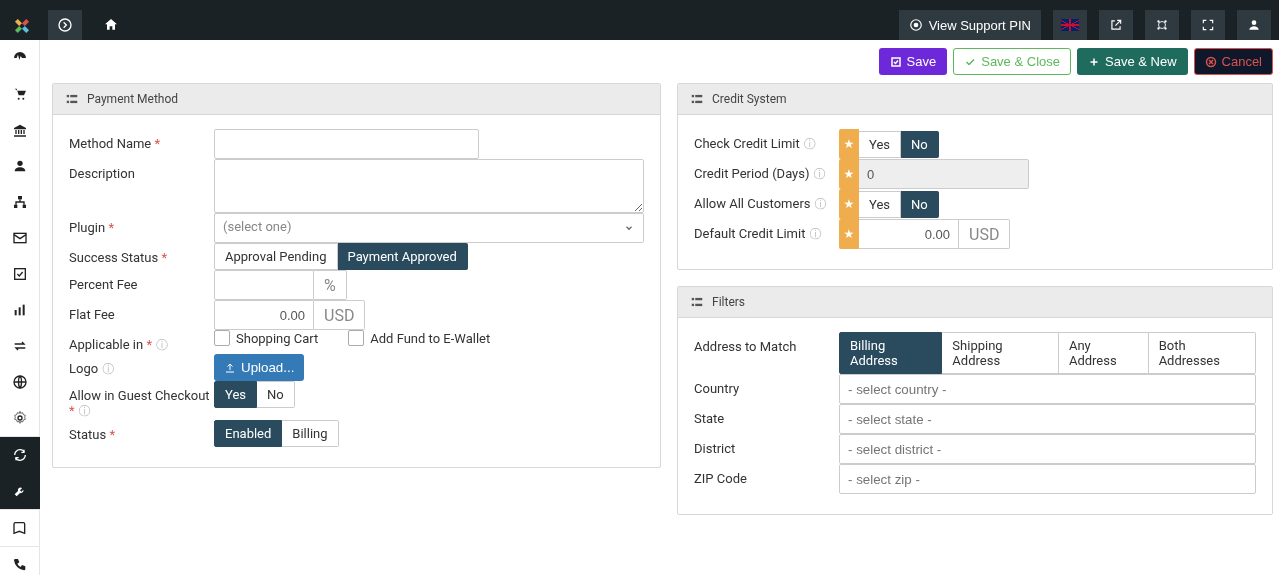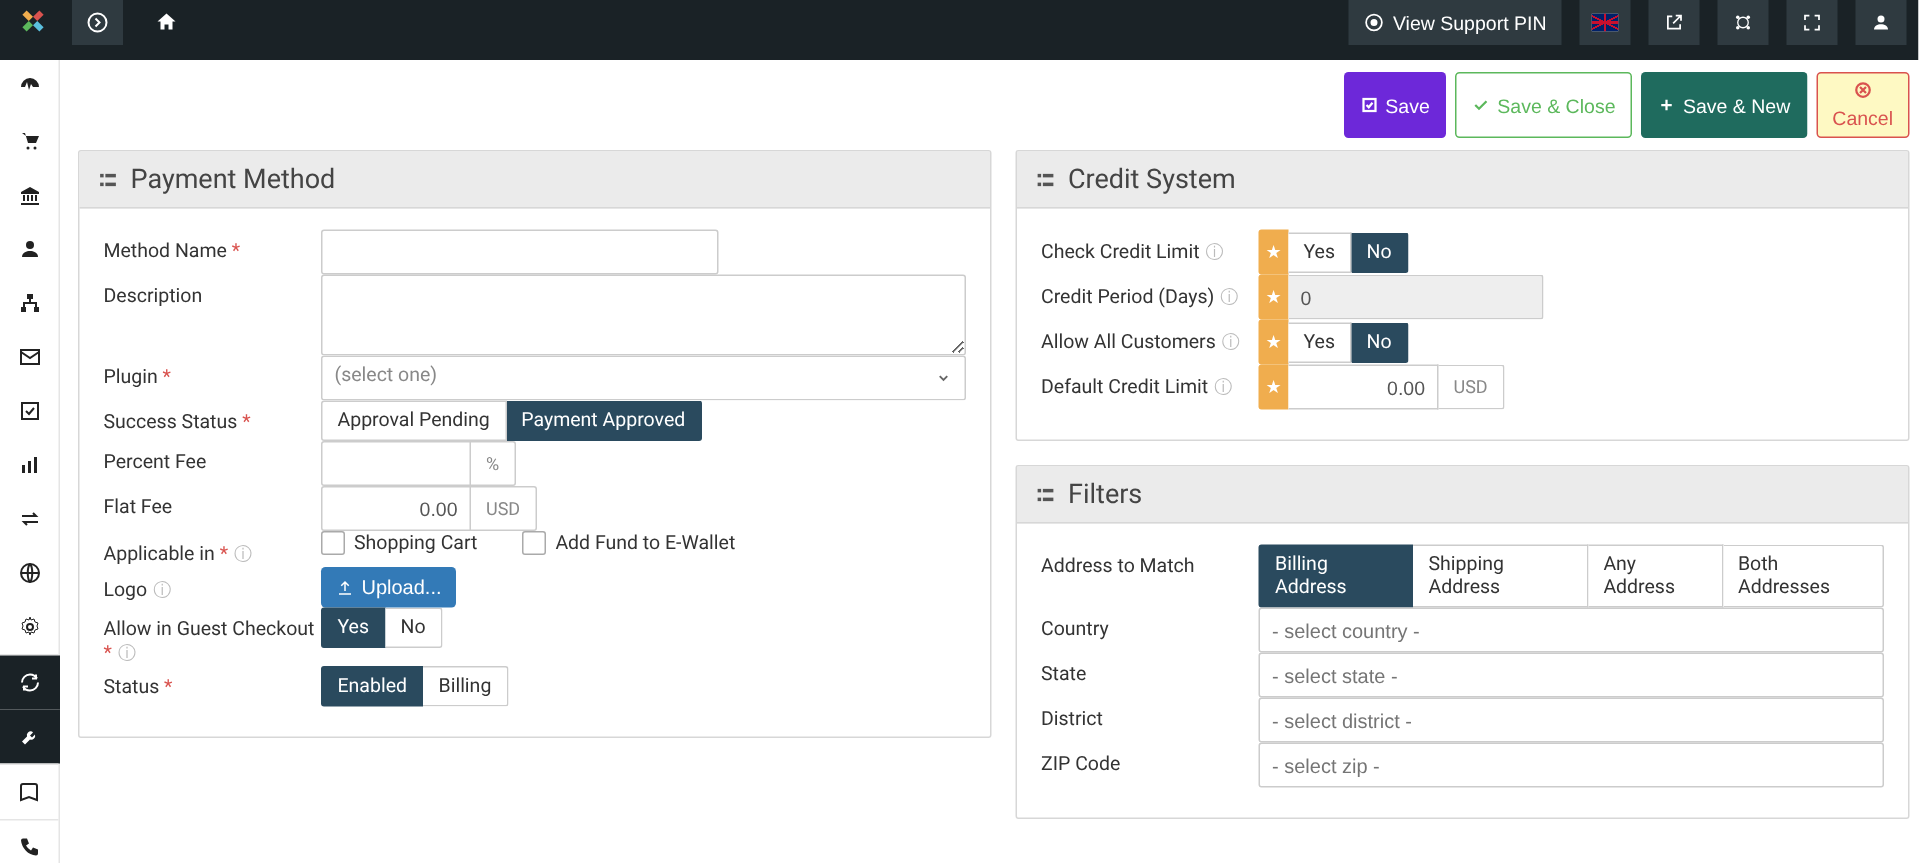--- a/index.html
+++ b/index.html
@@ -1,17 +1,17 @@
 <!DOCTYPE html>
 <html><head>
 <meta charset="utf-8">
 <style>
 * { box-sizing: border-box; margin: 0; padding: 0; }
 body { font-family: -apple-system, BlinkMacSystemFont, "Segoe UI", Roboto, Arial, sans-serif; font-size: 13px; color: #333; background: #fff; width: 1279px; }
-.topbar { background: #1a2226; height: 40px; display: flex; align-items: flex-start; padding: 0 8px; gap: 12px; }
+.topbar { background: #1a2226; height: 40px; display: flex; align-items: flex-end; padding: 0 8px; gap: 12px; }
 .logo { width: 28px; height: 28px; display: flex; align-items: center; justify-content: center; }
 .topbar-btn { background: #2f3a40; color: #fff; border: none; height: 30px; min-width: 34px; padding: 0 10px; cursor: pointer; display: inline-flex; align-items: center; justify-content: center; gap: 6px; font-size: 13px; }
 .topbar-btn.icon-only { padding: 0; width: 34px; }
 .spacer { flex: 1; }
 .flag { width: 20px; height: 14px; display: inline-block; background: linear-gradient(#fff,#fff); position:relative; overflow:hidden; border:1px solid #2f3a40;}
 .flag::before{content:"";position:absolute;inset:0;background:
  linear-gradient(transparent 40%, #C8102E 40% 60%, transparent 60%),
  linear-gradient(90deg,transparent 45%, #C8102E 45% 55%, transparent 55%),
  linear-gradient(27deg,transparent 47%, #C8102E 47% 53%, transparent 53%),
  linear-gradient(-27deg,transparent 47%, #C8102E 47% 53%, transparent 53%),
@@ -22,27 +22,27 @@
 .sidebar-item.dark { background: #1a2226; color: #fff; }
 .sidebar-divider { height: 1px; background: #e5e5e5; }
 .main { flex: 1; padding: 8px 12px 20px 12px; }
 .page-header { display: flex; align-items: center; gap: 10px; margin-bottom: 8px; }
 .page-title { font-size: 24px; font-weight: 700; color: #000; display: flex; align-items: center; gap: 8px; }
 .action-btns { margin-left: auto; display: flex; gap: 6px; }
 .btn { border: 1px solid transparent; padding: 5px 10px; border-radius: 3px; cursor: pointer; font-size: 13px; display: inline-flex; align-items: center; gap: 5px; background: #fff; }
 .btn-green { background: #6d28d9; color: #fff; }
 .btn-green-outline { border-color: #5cb85c; color: #5cb85c; background:#fff; }
 .btn-teal { background: #1f6b5e; color: #fff; }
-.btn-red-outline { border-color: #d9534f; color: #d9534f; background:#fef9c3;flex-direction:column; }
+.btn-red-outline { border-color: #d9534f; color: #d9534f; background:#0f172a; }
 .panels { display: flex; gap: 16px; align-items: flex-start; }
 .col { display:flex; flex-direction:column; gap:16px; }
 .col-left { flex: 1; }
 .col-right { width: 596px; }
 .panel { border: 1px solid #d7d7d7; border-radius: 2px; background:#fff; }
-.panel-header { background: #ebebeb; border-bottom: 1px solid #d7d7d7; padding: 8px 12px; font-size: 18px; display: flex; align-items: center; gap: 8px; color:#444; }
+.panel-header { background: #ebebeb; border-bottom: 1px solid #d7d7d7; padding: 8px 12px; font-size: 12px; display: flex; align-items: center; gap: 8px; color:#444; }
 .panel-body { padding: 14px 16px 20px 16px; }
 .form-row { display: flex; align-items: flex-start; margin-bottom: 0; }
 .form-row:last-child { margin-bottom: 0; }
 .form-label { width: 145px; padding-top: 7px; font-size: 13px; color: #333; flex-shrink:0; }
 .col-right .form-label { width: 145px; }
 .form-label .req { color: #d9534f; }
 .info-icon { color:#bbb; margin-left:4px; font-size:12px; }
 .form-control { flex: 1; display: flex; align-items: center; gap: 6px; flex-wrap: wrap; }
 .input, .select, .textarea { border: 1px solid #ccc; border-radius: 2px; padding: 5px 8px; font-size: 13px; color:#555; background:#fff; }
 .input { height: 30px; }
@@ -51,21 +51,21 @@
 .select-wrap { position: relative; display:flex; width: 430px; }
 .select-wrap .input { flex:1; border-right:none; border-radius:2px 0 0 2px; color:#888; }
 .select-caret { width:30px; height:30px; border:1px solid #ccc; border-left:none; border-radius:0 2px 2px 0; display:flex; align-items:center; justify-content:center; color:#666; cursor:pointer; }
 .input-method-name { width: 265px; }
 .btn-group { display:inline-flex; }
 .btn-group .seg { border:1px solid #ccc; padding:5px 10px; font-size:13px; background:#fff; cursor:pointer; }
 .btn-group .seg:first-child { border-radius:2px 0 0 2px; }
 .btn-group .seg:last-child { border-radius:0 2px 2px 0; border-left:none; }
 .btn-group .seg:not(:first-child):not(:last-child){ border-left:none; }
 .seg.active { background:#2a4a5e; color:#fff; border-color:#2a4a5e; }
-.addon { border:1px solid #ccc; border-left:none; height:30px; display:inline-flex; align-items:center; padding:0 10px; color:#888; font-size:12px; }
+.addon { border:1px solid #ccc; border-left:none; height:30px; display:inline-flex; align-items:center; padding:0 10px; color:#888; font-size:16px; }
 .input-group { display:inline-flex; }
 .input-group .input { border-radius:2px 0 0 2px; }
 .input-group .addon { border-radius:0 2px 2px 0; }
 .checkbox { display:inline-flex; align-items:center; gap:6px; margin-right:24px; }
 .checkbox .box { width:16px; height:16px; border:1px solid #aaa; border-radius:2px; background:#fff; }
 .upload-btn { background:#337ab7; color:#fff; border:none; padding:6px 10px; border-radius:3px; cursor:pointer; display:inline-flex; align-items:center; gap:5px; }
 .star-badge { width:20px; height:30px; background:#f0ad4e; color:#fff; display:inline-flex; align-items:center; justify-content:center; font-size:12px; border-radius:2px 0 0 2px; }
 .credit-group { display:inline-flex; align-items:center; }
 .credit-group .btn-group .seg:first-child{ border-radius:0; border-left:none;}
 .credit-input { background:#eee; border-left:none; border-radius:0 2px 2px 0; width:170px; height:30px; }

